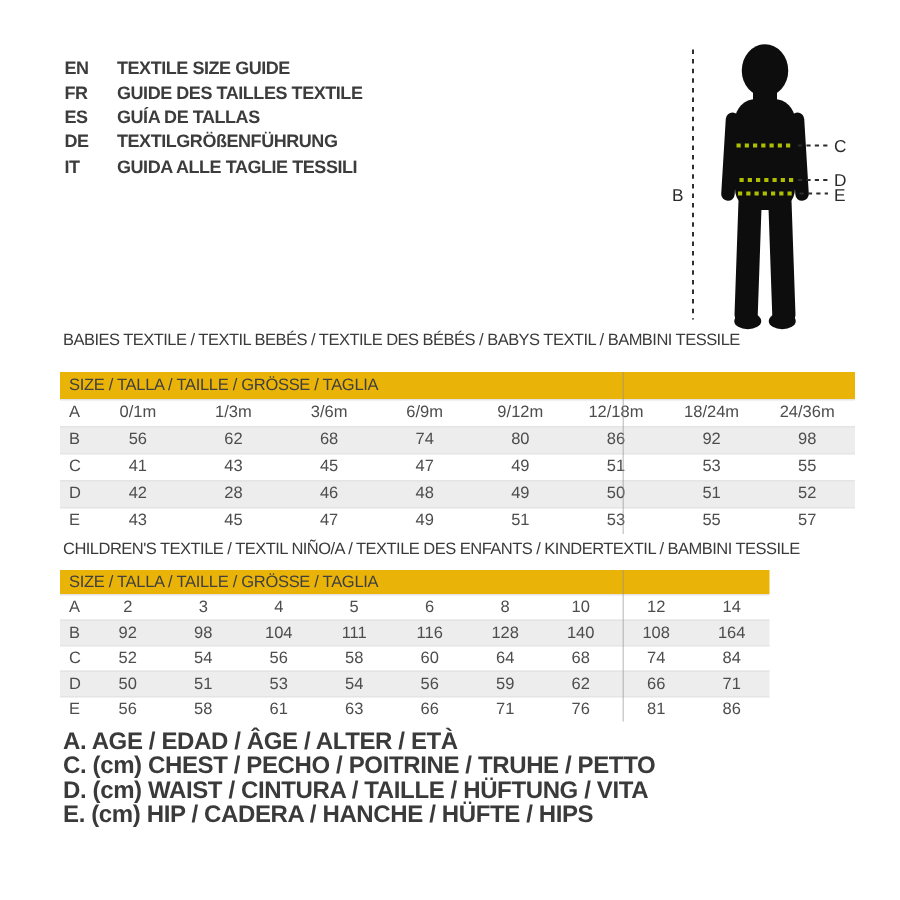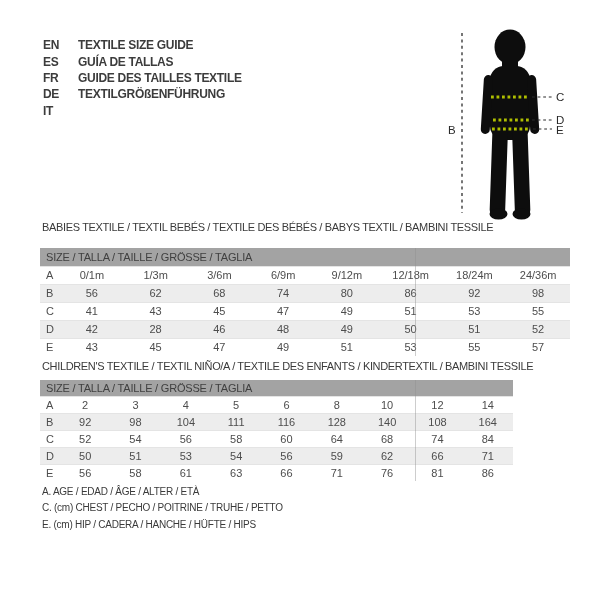--- a/index.html
+++ b/index.html
@@ -18,66 +18,67 @@
   
   .sec-title{position:absolute;left:42px;font-weight:normal;font-size:11px;line-height:12px;
              letter-spacing:-0.35px;white-space:nowrap;color:#3a3a3a;}
   .babies-title{top:221px;}
   .kids-title{top:360px;text-align:center;}
 
   
   .tbl{position:absolute;left:40px;font-size:11px;color:#4d4d4d;}
   .babies-tbl{top:248px;width:530px;}
   .kids-tbl{top:380px;width:473px;}
-  .thead{background:#a3a3a3;color:#3f3f3f;padding-left:6px;letter-spacing:-0.2px;}
+  .thead{background:#eab308;color:#3f3f3f;padding-left:6px;letter-spacing:-0.2px;}
   .babies-tbl .thead{height:18px;line-height:18px;}
   .kids-tbl .thead{height:16px;line-height:16px;}
   .trow{display:flex;border-top:1px solid #e4e4e4;background:#fff;}
   .babies-tbl .trow{height:17px;line-height:17px;}
   .kids-tbl .trow{height:16px;line-height:16px;}
   .trow.alt{background:#ededed;}
   .rl{flex:0 0 14px;padding-left:6px;}
   .c{flex:1;text-align:center;}
 
   
   .divider{position:absolute;left:415px;width:1px;background:rgba(145,145,145,0.45);}
   .divider.d1{top:248px;height:108px;}
   .divider.d2{top:380px;height:101px;}
 
   
   .legend{position:absolute;left:42px;top:486px;}
-  .legend-line{height:16.4px;font-weight:normal;font-size:10px;letter-spacing:-0.25px;
+  .legend-line{height:16.4px;font-weight:bold;font-size:16px;letter-spacing:-0.25px;
                white-space:nowrap;color:#3a3a3a;}
 
   svg text{font-family:"Liberation Sans",sans-serif;font-size:11.5px;fill:#2a2a2a;}
 </style>
 </head>
 <body>
 
 <div class="page">
 
   <div class="langs">
     <div class="lang">
       <span class="code">EN</span>
       <span>TEXTILE SIZE GUIDE</span>
     </div>
     <div class="lang">
+      <span class="code">FR</span>
+      <span>GUIDE DES TAILLES TEXTILE</span>
+    </div>
+    <div class="lang">
       <span class="code">ES</span>
       <span>GUÍA DE TALLAS</span>
     </div>
     <div class="lang">
-      <span class="code">FR</span>
-      <span>GUIDE DES TAILLES TEXTILE</span>
-    </div>
-    <div class="lang">
       <span class="code">DE</span>
       <span>TEXTILGRÖßENFÜHRUNG</span>
     </div>
     <div class="lang">
       <span class="code">IT</span>
+      <span>GUIDA ALLE TAGLIE TESSILI</span>
     </div>
   </div>
 
   <svg class="figure" width="130" height="205" viewBox="0 0 130 205">
     <g fill="#0d0d0d">
       <ellipse cx="65" cy="24" rx="15.5" ry="17.5"></ellipse>
       <rect x="57" y="34" width="16" height="12"></rect>
       <rect x="45" y="43" width="40" height="74" rx="14"></rect>
       <rect x="39" y="52" width="9" height="59" rx="4.5" transform="rotate(3.5 43.5 54)"></rect>
       <rect x="82" y="52" width="9" height="59" rx="4.5" transform="rotate(-3.5 86.5 54)"></rect>
@@ -227,16 +228,17 @@
       <span class="c">86</span>
     </div>
   </div>
 
   <div class="divider d1"></div>
   <div class="divider d2"></div>
 
   <div class="legend">
     <div class="legend-line">A. AGE / EDAD / ÂGE / ALTER / ETÀ</div>
     <div class="legend-line">C. (cm) CHEST / PECHO / POITRINE / TRUHE / PETTO</div>
+    <div class="legend-line">D. (cm) WAIST / CINTURA / TAILLE / HÜFTUNG / VITA</div>
     <div class="legend-line">E. (cm) HIP / CADERA / HANCHE / HÜFTE / HIPS</div>
   </div>
 
 </div>
 
 </body></html>

